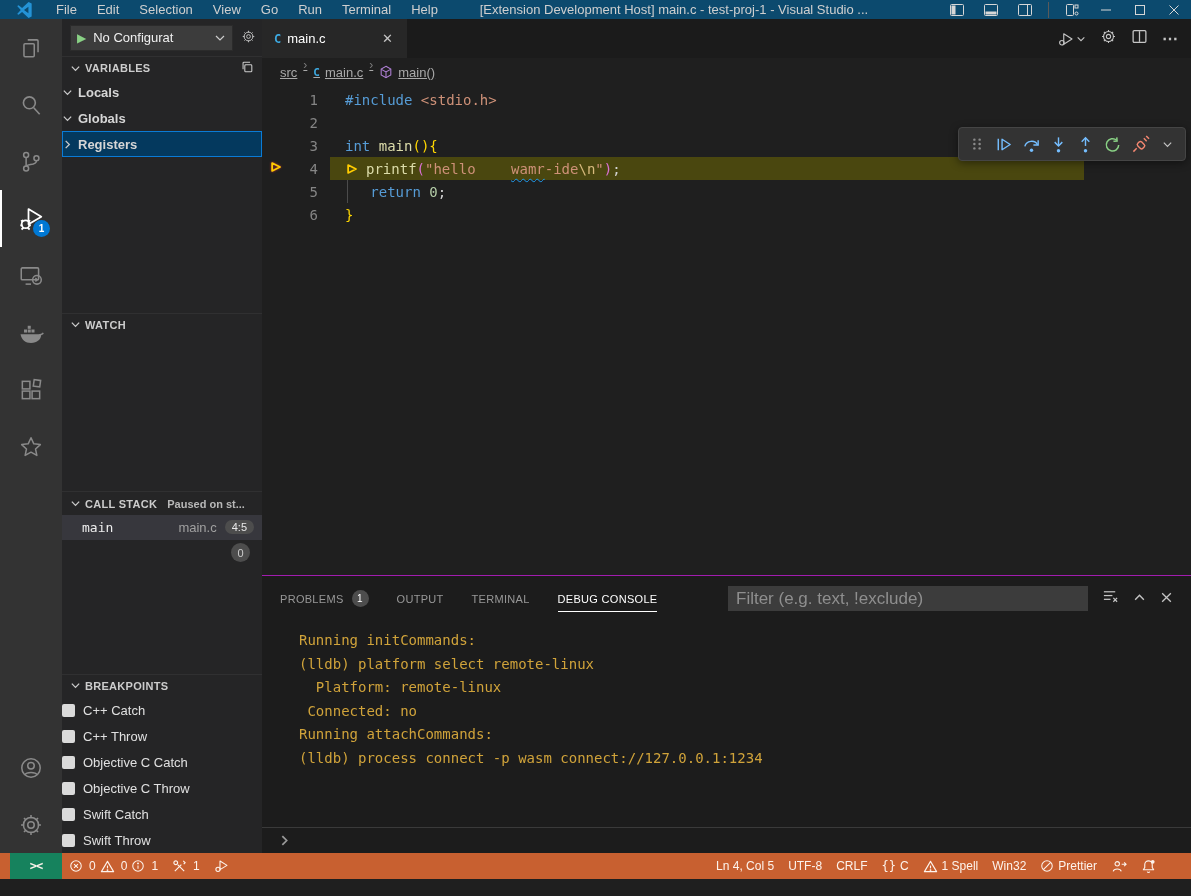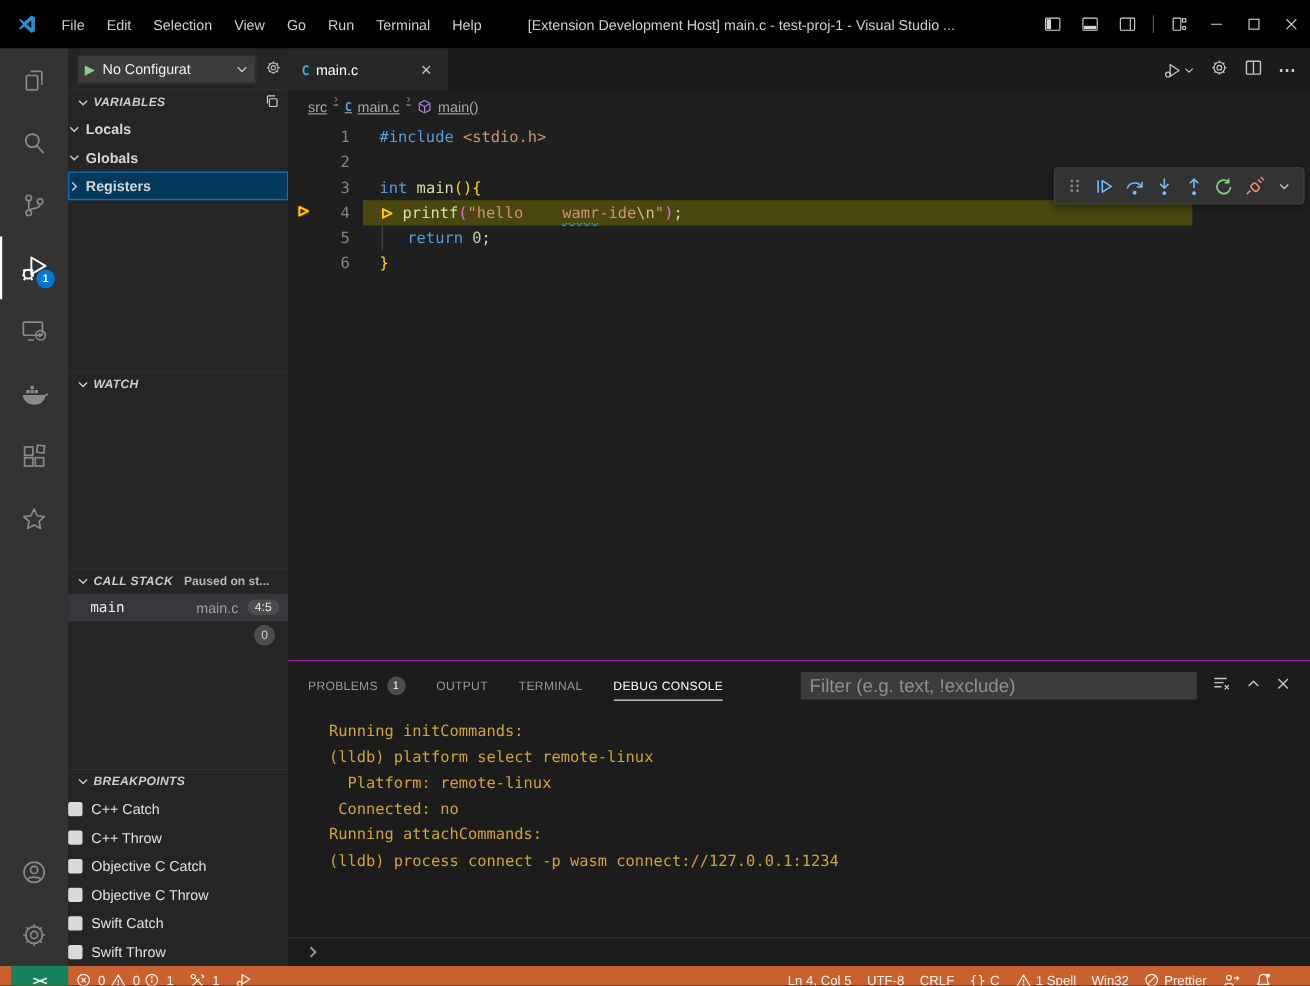--- a/index.html
+++ b/index.html
@@ -1,20 +1,20 @@
 <!DOCTYPE html>
 <html><head>
 <meta charset="utf-8">
 <style>
   * { margin:0; padding:0; box-sizing:border-box; }
   html,body { width:1191px; height:896px; overflow:hidden; background:#1f1f1f;
     font-family:"Liberation Sans", sans-serif; color:#cccccc; }
 
   
-  .titlebar { height:44px; background:#000000; display:flex; align-items:center; }
+  .titlebar { height:19px; background:#0c4a6e; display:flex; align-items:center; }
   .vscode-logo { width:20px; height:20px; margin:0 12px 0 14px; flex:0 0 auto; }
   .menus { display:flex; align-items:center; }
   .menu-item { padding:6px 10px; font-size:13px; color:#cfcfcf; border-radius:4px; cursor:default; }
   .window-title { flex:1; text-align:center; font-size:13px; color:#cfcfcf;
     white-space:nowrap; overflow:hidden; margin-left:-40px; }
   .titlebar-controls { display:flex; align-items:center; height:100%; }
   .tb-icon { width:34px; height:100%; display:flex; align-items:center; justify-content:center; }
   .tb-sep { width:1px; height:16px; background:#5a5a5a; margin:0 6px; }
 
   
@@ -33,21 +33,21 @@
   
   .sidebar { width:200px; background:#252526; display:flex; flex-direction:column; font-size:13px; }
   .side-toolbar { height:40px; display:flex; align-items:center; padding:0 6px 0 8px; }
   .config-dropdown { flex:1; height:26px; background:#3c3c3c; border:1px solid #2b2b2b;
     display:flex; align-items:center; padding:0 6px; color:#f0f0f0; font-size:13px; }
   .config-dropdown .play { color:#89d185; margin-right:7px; font-size:12px; }
   .config-dropdown .dd-label { flex:1; white-space:nowrap; overflow:hidden; }
   .section-header { height:25px; display:flex; align-items:center; padding:0 8px;
     font-size:11px; font-weight:bold; color:#cccccc; border-top:1px solid #303031; }
   .section-header:first-of-type { border-top:none; }
-  .section-header .hdr-label { margin-left:4px; letter-spacing:.3px;font-style:italic; }
+  .section-header .hdr-label { margin-left:4px; letter-spacing:.3px; }
   .hdr-desc { margin-left:10px; font-size:11px; font-weight:bold; color:#b8b8b8;
     white-space:nowrap; overflow:hidden; }
   .hdr-spacer { flex:1; }
   .twisty svg { display:block; }
   .twisty.collapsed svg { transform:rotate(-90deg); }
   .side-row { height:26px; display:flex; align-items:center; color:#d6d6d6; }
   .var-row .row-label { margin-left:5px; font-weight:bold; font-size:13px; }
   .var-row.selected { background:#04395e; outline:1px solid #0a7bd6; outline-offset:-1px; }
   .vars-body { height:168px; }
   .watch-body { height:168px; }

